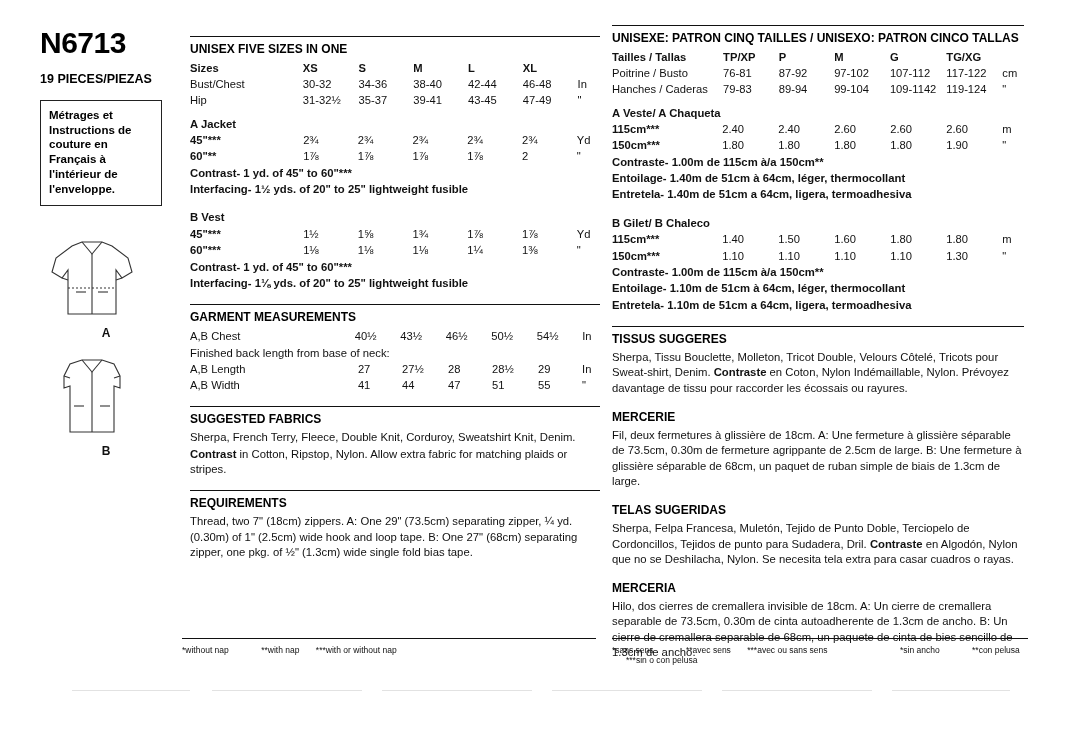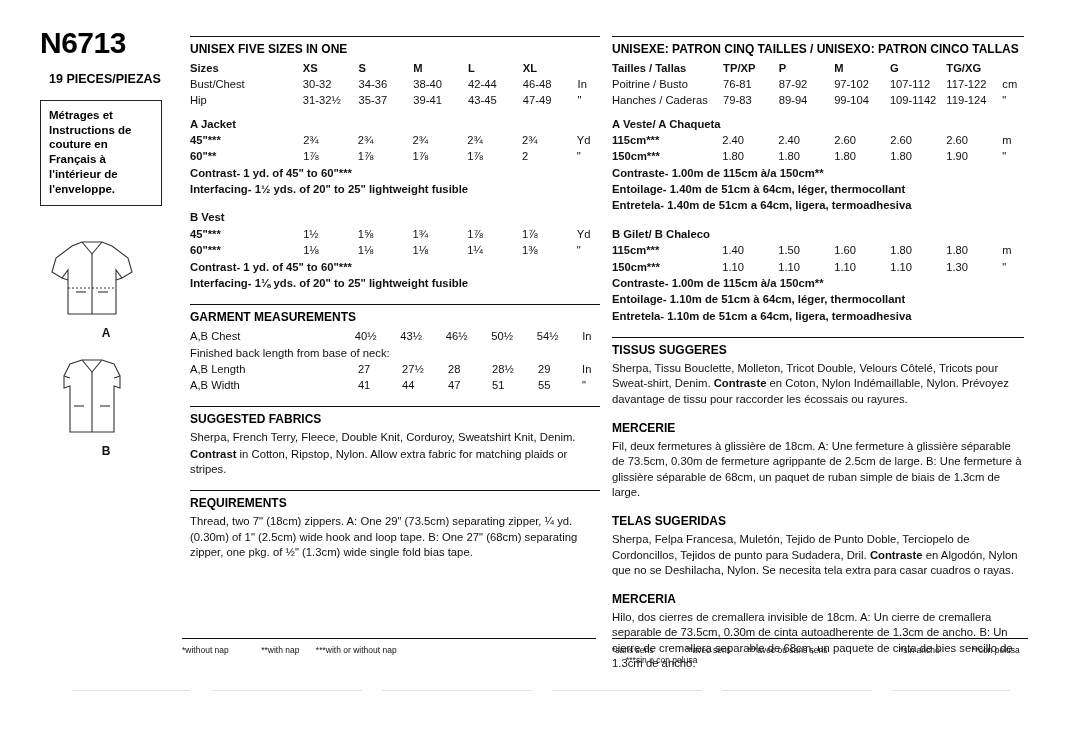--- a/index.html
+++ b/index.html
@@ -35,21 +35,20 @@
     font-weight: bold;
     letter-spacing: -0.5px;
     color: #000;
     line-height: 1;
   }
   .pieces {
     margin-top: 14px;
     font-size: 12.5px;
     font-weight: bold;
     color: #000;
-    text-align: center;
   }
   .envelope-box {
     margin-top: 14px;
     border: 1px solid #222;
     padding: 7px 8px 9px 8px;
     width: 104px;
     font-size: 11.5px;
     font-weight: bold;
     line-height: 1.28;
     color: #000;
@@ -76,21 +75,21 @@
     left: 190px;
     top: 36px;
     width: 410px;
     font-size: 11.3px;
     line-height: 1.35;
   }
   
   .rightcol {
     position: absolute;
     left: 612px;
-    top: 36px;
+    top: 25px;
     width: 412px;
     font-size: 11.3px;
     line-height: 1.35;
   }
 
   .rule {
     border: 0;
     border-top: 1px solid #111;
     margin: 0 0 4px 0;
   }

